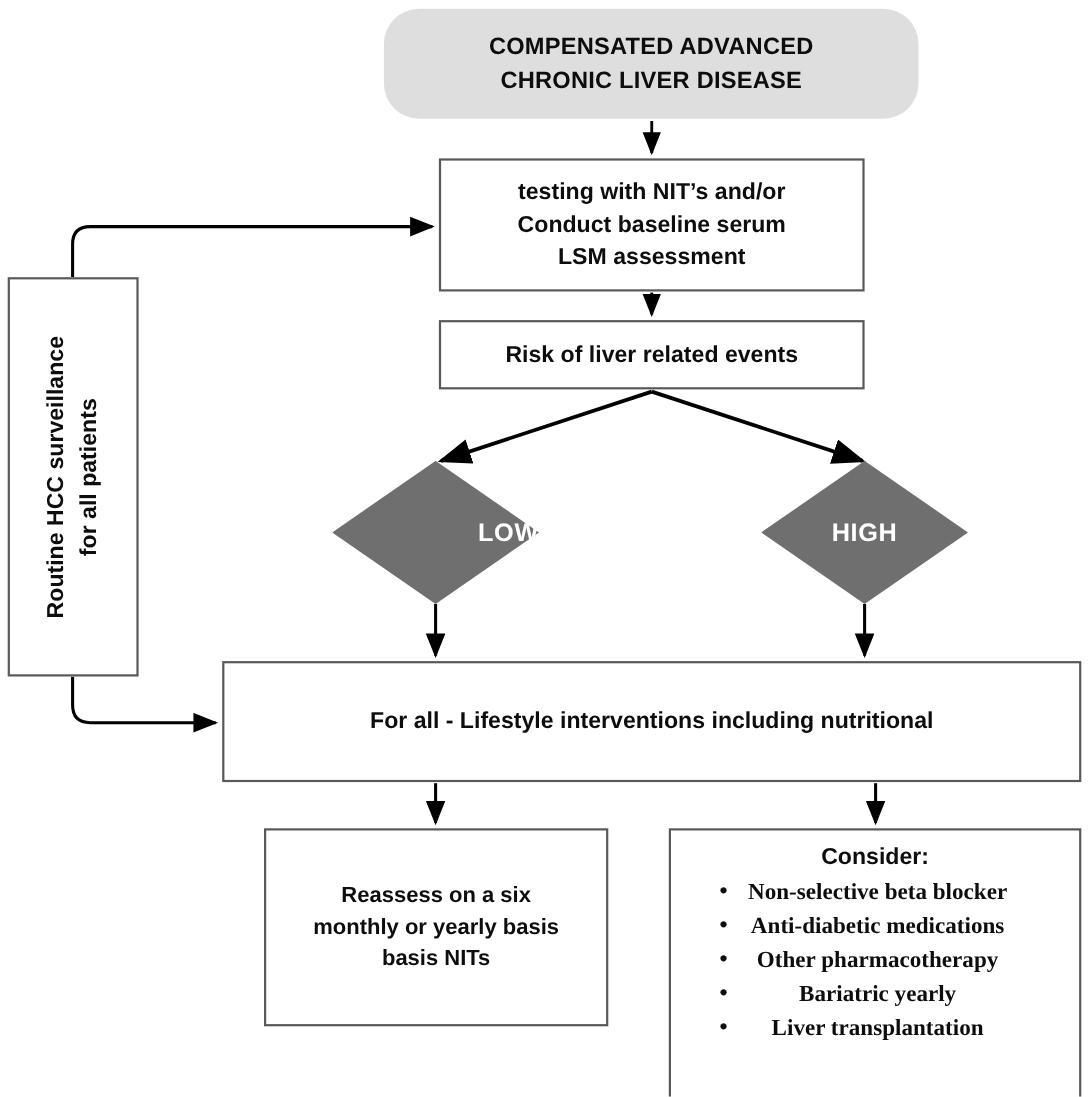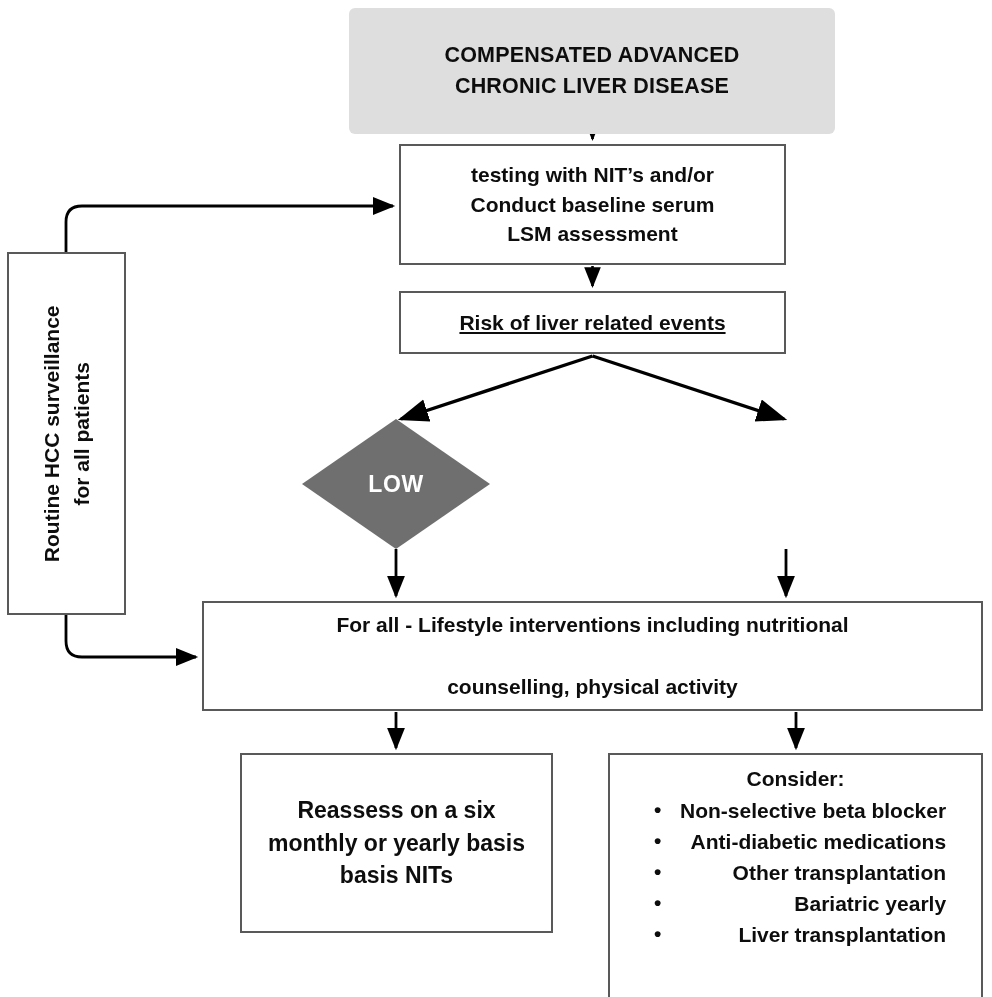--- a/index.html
+++ b/index.html
@@ -36,23 +36,23 @@
     text-align: center;
     font-weight: bold;
     color: #0d0d0d;
     line-height: 1.42;
   }
   
   .node-start {
     left: 349px;
     top: 8px;
     width: 486px;
-    height: 126px;
+    height: 100px;
     background: #dedede;
-    border-radius: 6px;
+    border-radius: 32px;
     font-size: 21.5px;
     letter-spacing: 0.2px;
   }
   
   .box {
     background: #ffffff;
     border: 2px solid #595959;
   }
   .node-baseline {
     left: 399px;
@@ -60,57 +60,57 @@
     width: 387px;
     height: 121px;
     font-size: 21px;
   }
   .node-risk {
     left: 399px;
     top: 291px;
     width: 387px;
     height: 63px;
     font-size: 21px;
-    text-decoration: underline;
   }
   .node-lifestyle {
     left: 202px;
     top: 601px;
     width: 781px;
     height: 110px;
     font-size: 21px;
     gap: 32px;
   }
   .node-reassess {
     left: 240px;
     top: 753px;
     width: 313px;
     height: 180px;
-    font-size: 23px;
+    font-size: 20px;
   }
   .node-consider {
     left: 608px;
     top: 753px;
     width: 375px;
     height: 252px;
     font-size: 21px;
     justify-content: flex-start;
     padding-top: 9px;
   }
   .consider-title {
     width: 100%;
     text-align: center;
     margin-bottom: 1px;
   }
   ul.consider-list {
     margin: 0;
     padding: 0 0 0 44px;
     list-style: none;
-    text-align: right;
+    text-align: center;
     align-self: flex-start;
+    font-family: Liberation Serif, serif;
   }
   ul.consider-list li {
     position: relative;
     padding-left: 26px;
     margin: 0;
     line-height: 1.48;
     white-space: nowrap;
   }
   ul.consider-list li::before {
     content: "\2022";
@@ -154,20 +154,21 @@
     color: #ffffff;
     font-weight: bold;
     font-size: 23px;
     letter-spacing: 0.6px;
   }
   .diamond-low {
     left: 302px;
     top: 419px;
     width: 188px;
     height: 130px;
+    justify-content: flex-end;
   }
   .diamond-high {
     left: 692px;
     top: 419px;
     width: 188px;
     height: 130px;
   }
 </style>
 </head>
 <body>
@@ -218,38 +219,41 @@
 
   <div class="node box node-risk">
     <span>Risk of liver related events</span>
   </div>
 
   <div class="diamond-wrap diamond-low">
     <div class="diamond-shape"></div>
     <span class="diamond-label">LOW</span>
   </div>
 
+  <div class="diamond-wrap diamond-high">
+    <div class="diamond-shape"></div>
+    <span class="diamond-label">HIGH</span>
+  </div>
 
   <div class="node box node-lifestyle">
     <span>For all - Lifestyle interventions including nutritional</span>
-    <span>counselling, physical activity</span>
   </div>
 
   <div class="node box node-reassess">
     <span>Reassess on a six</span>
     <span>monthly or yearly basis</span>
     <span>basis NITs</span>
   </div>
 
   <div class="node box node-consider">
     <span class="consider-title">Consider:</span>
     <ul class="consider-list">
       <li>Non-selective beta blocker</li>
       <li>Anti-diabetic medications</li>
-      <li>Other transplantation</li>
+      <li>Other pharmacotherapy</li>
       <li>Bariatric yearly</li>
       <li>Liver transplantation</li>
     </ul>
   </div>
 
   <div class="node box node-surveillance">
     <div class="vert-text">
       <div>Routine HCC surveillance</div>
       <div>for all patients</div>
     </div>

